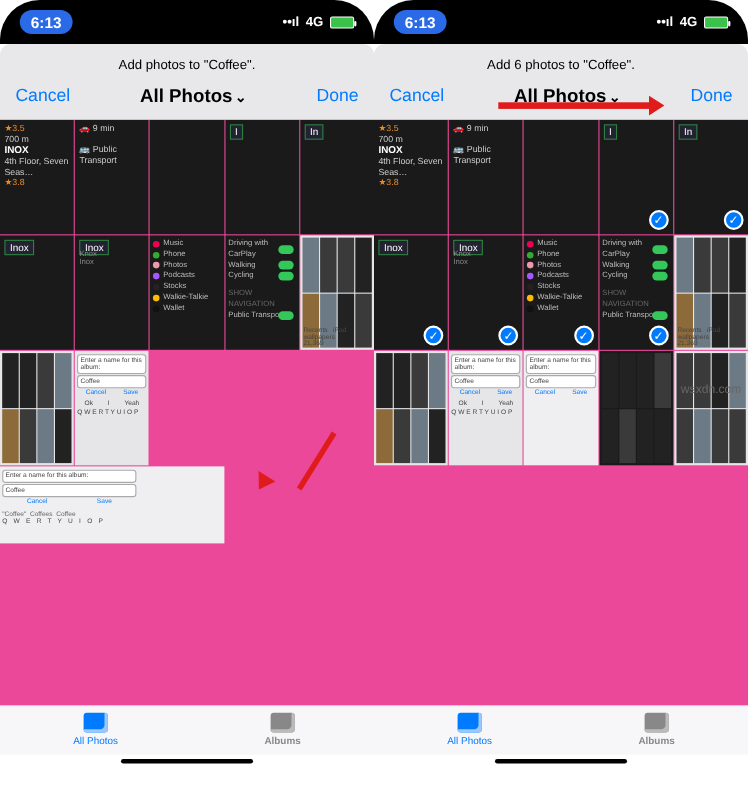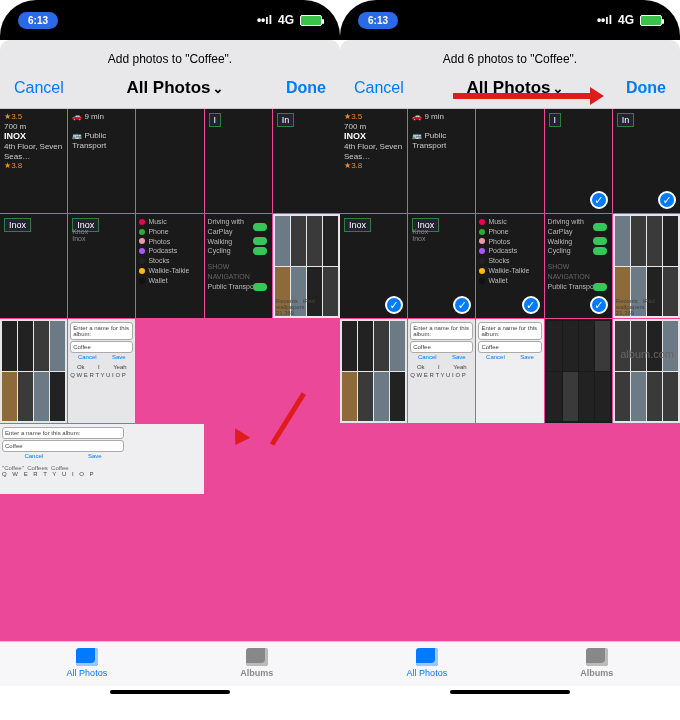--- a/index.html
+++ b/index.html
@@ -21,40 +21,40 @@
   }
   
   .statusbar {
     height: 40px; background: #000;
     display: flex; justify-content: space-between; align-items: center;
     padding: 0 18px;
     color: #fff; font-size: 13px; font-weight: 600;
   }
   .time-pill {
     background: #2b6ae6; color:#fff;
-    border-radius: 14px; padding: 3px 10px; font-size: 10px;
+    border-radius: 14px; padding: 3px 10px; font-size: 14px;
   }
   .status-right { display: flex; gap: 6px; align-items: center; font-size: 12px; }
   .battery { width: 22px; height: 11px; border: 1px solid #fff; border-radius: 2px; position: relative; background: #3ac24a; }
   .battery::after { content:""; position:absolute; right:-3px; top:3px; width:2px; height:5px; background:#fff; border-radius:1px; }
 
   
   .sheet-hdr {
     background: #e8e8ea;
     padding: 8px 0 0 0;
     border-bottom: 1px solid #c8c8cc;
     border-radius: 10px 10px 0 0;
   }
   .sheet-title { text-align: center; font-size: 12px; color: #000; padding: 4px 0 6px; }
   .navrow {
     display: flex; justify-content: space-between; align-items: center;
     padding: 6px 14px 10px;
   }
   .nav-btn { color: #007aff; font-size: 16px; }
-  .nav-done { font-weight: 700; }
+  .nav-done { font-weight: 400; }
   .nav-center { font-size: 17px; font-weight: 600; color: #000; display:flex; align-items:center; gap:2px; }
   .chev { font-size: 13px; color:#000; }
 
   
   .grid { flex: 1; background: #ec4899; display: grid; grid-template-columns: repeat(5,1fr); grid-auto-rows: 104px; gap:1px; overflow:hidden; }
   .thumb { position: relative; background:#1a1a1a; color:#ccc; font-size:8px; overflow:hidden; }
   .thumb .sel {
     position:absolute; right:4px; bottom:4px;
     width:18px; height:18px; border-radius:50%;
     background:#007aff; border:2px solid #fff;
@@ -486,13 +486,13 @@
   <div class="arrow-head" style="transform:rotate(122deg);"></div>
 </div>
 
 <div class="arrow" style="left:453px; top:93px;">
   <div class="arrow-line" style="width:140px; height:6px;"></div>
 </div>
 <div class="arrow" style="left:590px; top:87px;">
   <div class="arrow-head"></div>
 </div>
 
-<div class="watermark">album.com</div>
+<div class="watermark">wsxdn.com</div>
 
 </body></html>

